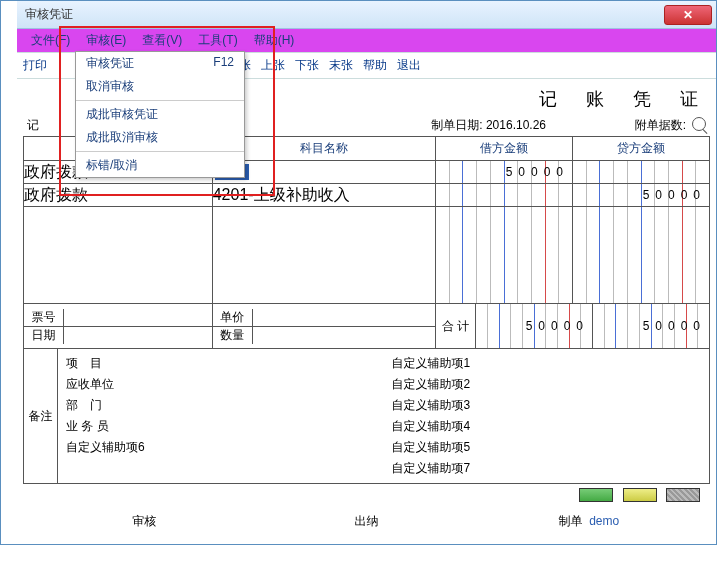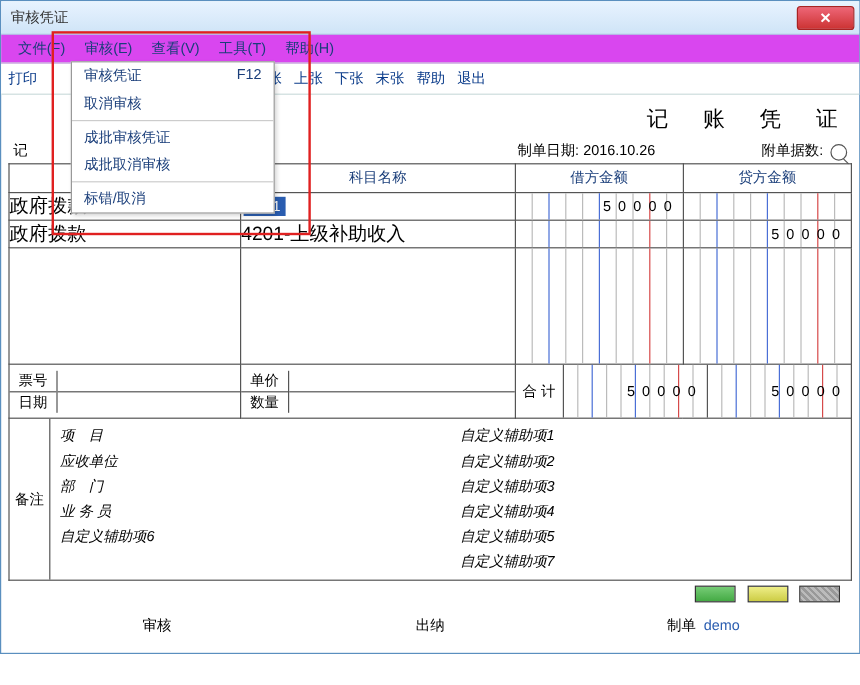--- a/index.html
+++ b/index.html
@@ -7,20 +7,21 @@
     margin: 0;
     font-family: "Microsoft YaHei", SimSun, Arial, sans-serif;
     font-size: 12px;
     background: #fff;
     color: #000;
   }
   .window {
     width: 717px;
     border: 1px solid #5a8fbf;
     background: #fff;
+    padding-left: 16px;
   }
   
   .titlebar {
     height: 28px;
     background: linear-gradient(#e8f3ff, #cfe4f7);
     display: flex;
     align-items: center;
     justify-content: space-between;
     padding: 0 0 0 8px;
     border-bottom: 1px solid #9fc2e0;
@@ -94,21 +95,21 @@
     padding: 8px 0 4px 0;
   }
   .meta-row {
     display: flex;
     align-items: center;
     font-size: 12px;
     padding: 2px 4px;
   }
   .meta-row .left { flex: 0 0 200px; }
   .meta-row .center { flex: 1; text-align: right; }
-  .meta-row .right { flex: 0 0 160px; text-align: right; display:flex; align-items:flex-end; justify-content:flex-end;}
+  .meta-row .right { flex: 0 0 160px; text-align: right; display:flex; align-items:flex-start; justify-content:flex-end;}
   .mag-icon {
     width: 14px; height: 14px; border:1px solid #555; border-radius:50%;
     display:inline-block; margin-left:6px; position:relative;
   }
   .mag-icon::after{content:"";position:absolute;width:6px;height:1px;background:#555;transform:rotate(45deg);bottom:-2px;right:-3px;}
   
   .grid {
     border: 1px solid #555;
     border-collapse: collapse;
     width: 100%;
@@ -167,21 +168,21 @@
   .remark {
     border: 1px solid #555; border-top:none;
     display:flex;
   }
   .remark .lab {
     width: 34px; border-right:1px solid #555;
     display:flex; align-items:center; justify-content:center;
     writing-mode: vertical-rl; 
     writing-mode: horizontal-tb;
   }
-  .remark .cols { flex:1; display:flex;font-style:italic; }
+  .remark .cols { flex:1; display:flex; }
   .remark .col { flex:1; padding: 4px 8px; }
   .remark .col div { padding: 2px 0; }
   
   .status-icons { text-align:right; padding:4px 10px; }
   .sicon { display:inline-block; width:34px; height:14px; margin-left:6px; border:1px solid #333; position:relative;}
   .sicon.green{background:linear-gradient(#7c7,#4a4);} 
   .sicon.yellow{background:linear-gradient(#ee8,#cc4);} 
   .sicon.gray{background:repeating-linear-gradient(45deg,#999,#999 2px,#bbb 2px,#bbb 4px);}
   
   .footer {

